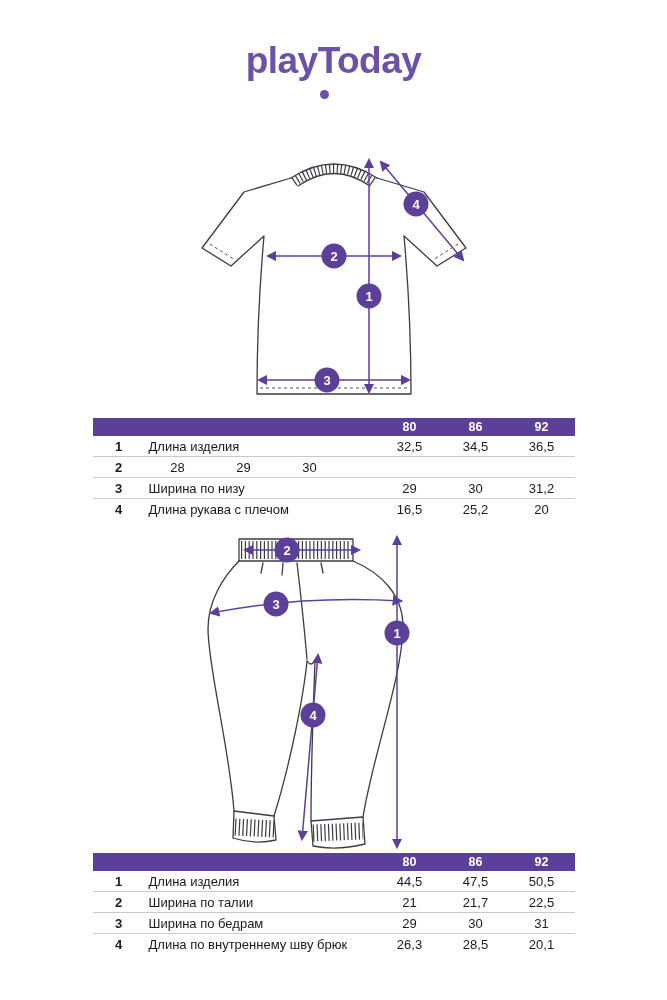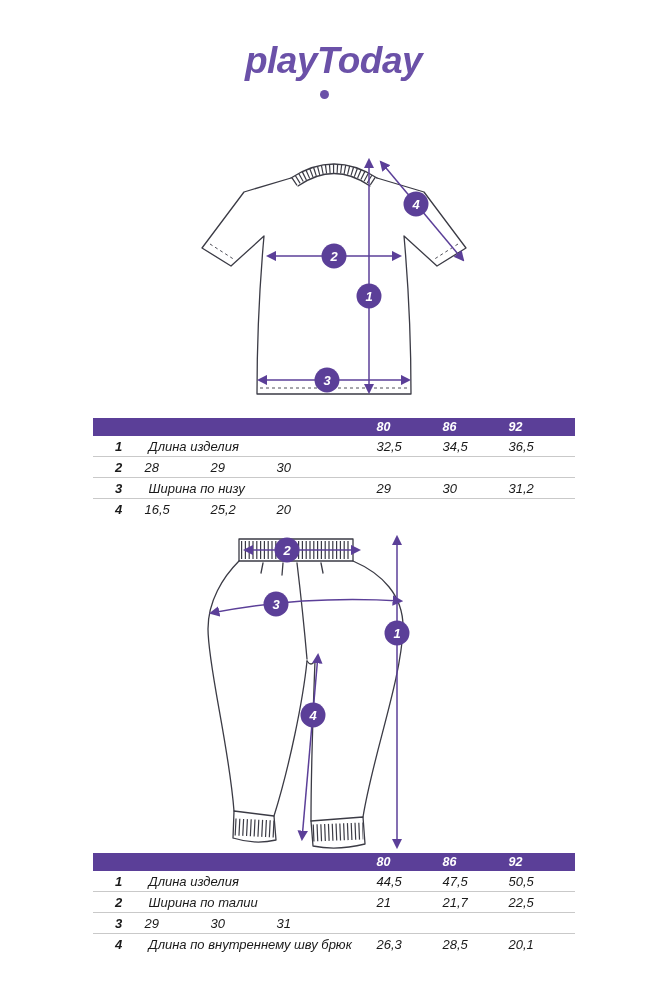--- a/index.html
+++ b/index.html
@@ -3,21 +3,21 @@
 <meta charset="utf-8">
 <style>
   :root{
     --accent:#5b3f98;
     --logo:#6b51a8;
     --art:#3b3b45;
   }
   *{box-sizing:border-box;}
   html,body{margin:0;padding:0;background:#ffffff;}
   body{font-family:"Liberation Sans", sans-serif;color:#1a1a1a;}
-  .page{width:667px;height:1000px;background:#fff;position:relative;overflow:hidden;margin:0 auto;font-style:italic;}
+  .page{width:667px;height:1000px;background:#fff;position:relative;overflow:hidden;margin:0 auto;}
 
   
   .logo-wrap{padding-top:40px;text-align:center;height:100px;position:relative;}
   .logo-text{font-size:37px;font-weight:bold;color:var(--logo);letter-spacing:-0.5px;}
   .logo-dot{position:absolute;left:calc(50% - 14px);top:90px;width:9px;height:9px;border-radius:50%;background:var(--logo);}
 
   
   .figure-shirt{margin-top:44px;display:flex;justify-content:center;}
   .figure-pants{margin-top:14px;display:flex;justify-content:center;}
   .figure-pants svg{margin-left:-22px;}
@@ -28,21 +28,21 @@
   .mline{stroke:var(--accent);fill:none;stroke-width:1.5;}
   .mcircle{fill:var(--accent);}
   .mnum{fill:#ffffff;font-family:"Liberation Sans", sans-serif;font-size:13px;font-weight:bold;text-anchor:middle;}
 
   
   .size-table{width:482px;margin:14px auto 0;font-size:13px;}
   .size-table.pants-table{margin-top:2px;}
   .thead{display:flex;background:var(--accent);color:#fff;font-weight:bold;font-size:12.5px;height:18px;align-items:center;}
   .col-num{width:52px;text-align:center;flex:0 0 auto;}
   .col-label{flex:1 1 auto;padding-left:4px;}
-  .col-val{width:66px;text-align:left;flex:0 0 auto;}
+  .col-val{width:66px;text-align:center;flex:0 0 auto;}
   .trow{display:flex;align-items:center;padding:2.5px 0;min-height:20px;}
   .trow:not(:last-child){border-bottom:1px solid #c9c9c9;}
   .trow .col-num{font-weight:bold;}
 </style>
 </head>
 <body>
 
 <div class="page">
 
   <div class="logo-wrap">
@@ -121,20 +121,21 @@
     </div>
     <div class="trow">
       <div class="col-num">3</div>
       <div class="col-label">Ширина по низу</div>
       <div class="col-val">29</div>
       <div class="col-val">30</div>
       <div class="col-val">31,2</div>
     </div>
     <div class="trow">
       <div class="col-num">4</div>
+      <div class="col-label">Длина рукава с плечом</div>
       <div class="col-val">16,5</div>
       <div class="col-val">25,2</div>
       <div class="col-val">20</div>
     </div>
   </div>
 
   <div class="figure-pants">
     <svg width="240" height="318" viewBox="0 0 240 318">
       <defs>
         <marker id="ahP" viewBox="0 0 10 10" refX="8" refY="5" markerWidth="7" markerHeight="7" orient="auto-start-reverse">
@@ -206,20 +207,21 @@
     </div>
     <div class="trow">
       <div class="col-num">2</div>
       <div class="col-label">Ширина по талии</div>
       <div class="col-val">21</div>
       <div class="col-val">21,7</div>
       <div class="col-val">22,5</div>
     </div>
     <div class="trow">
       <div class="col-num">3</div>
+      <div class="col-label">Ширина по бедрам</div>
       <div class="col-val">29</div>
       <div class="col-val">30</div>
       <div class="col-val">31</div>
     </div>
     <div class="trow">
       <div class="col-num">4</div>
       <div class="col-label">Длина по внутреннему шву брюк</div>
       <div class="col-val">26,3</div>
       <div class="col-val">28,5</div>
       <div class="col-val">20,1</div>

